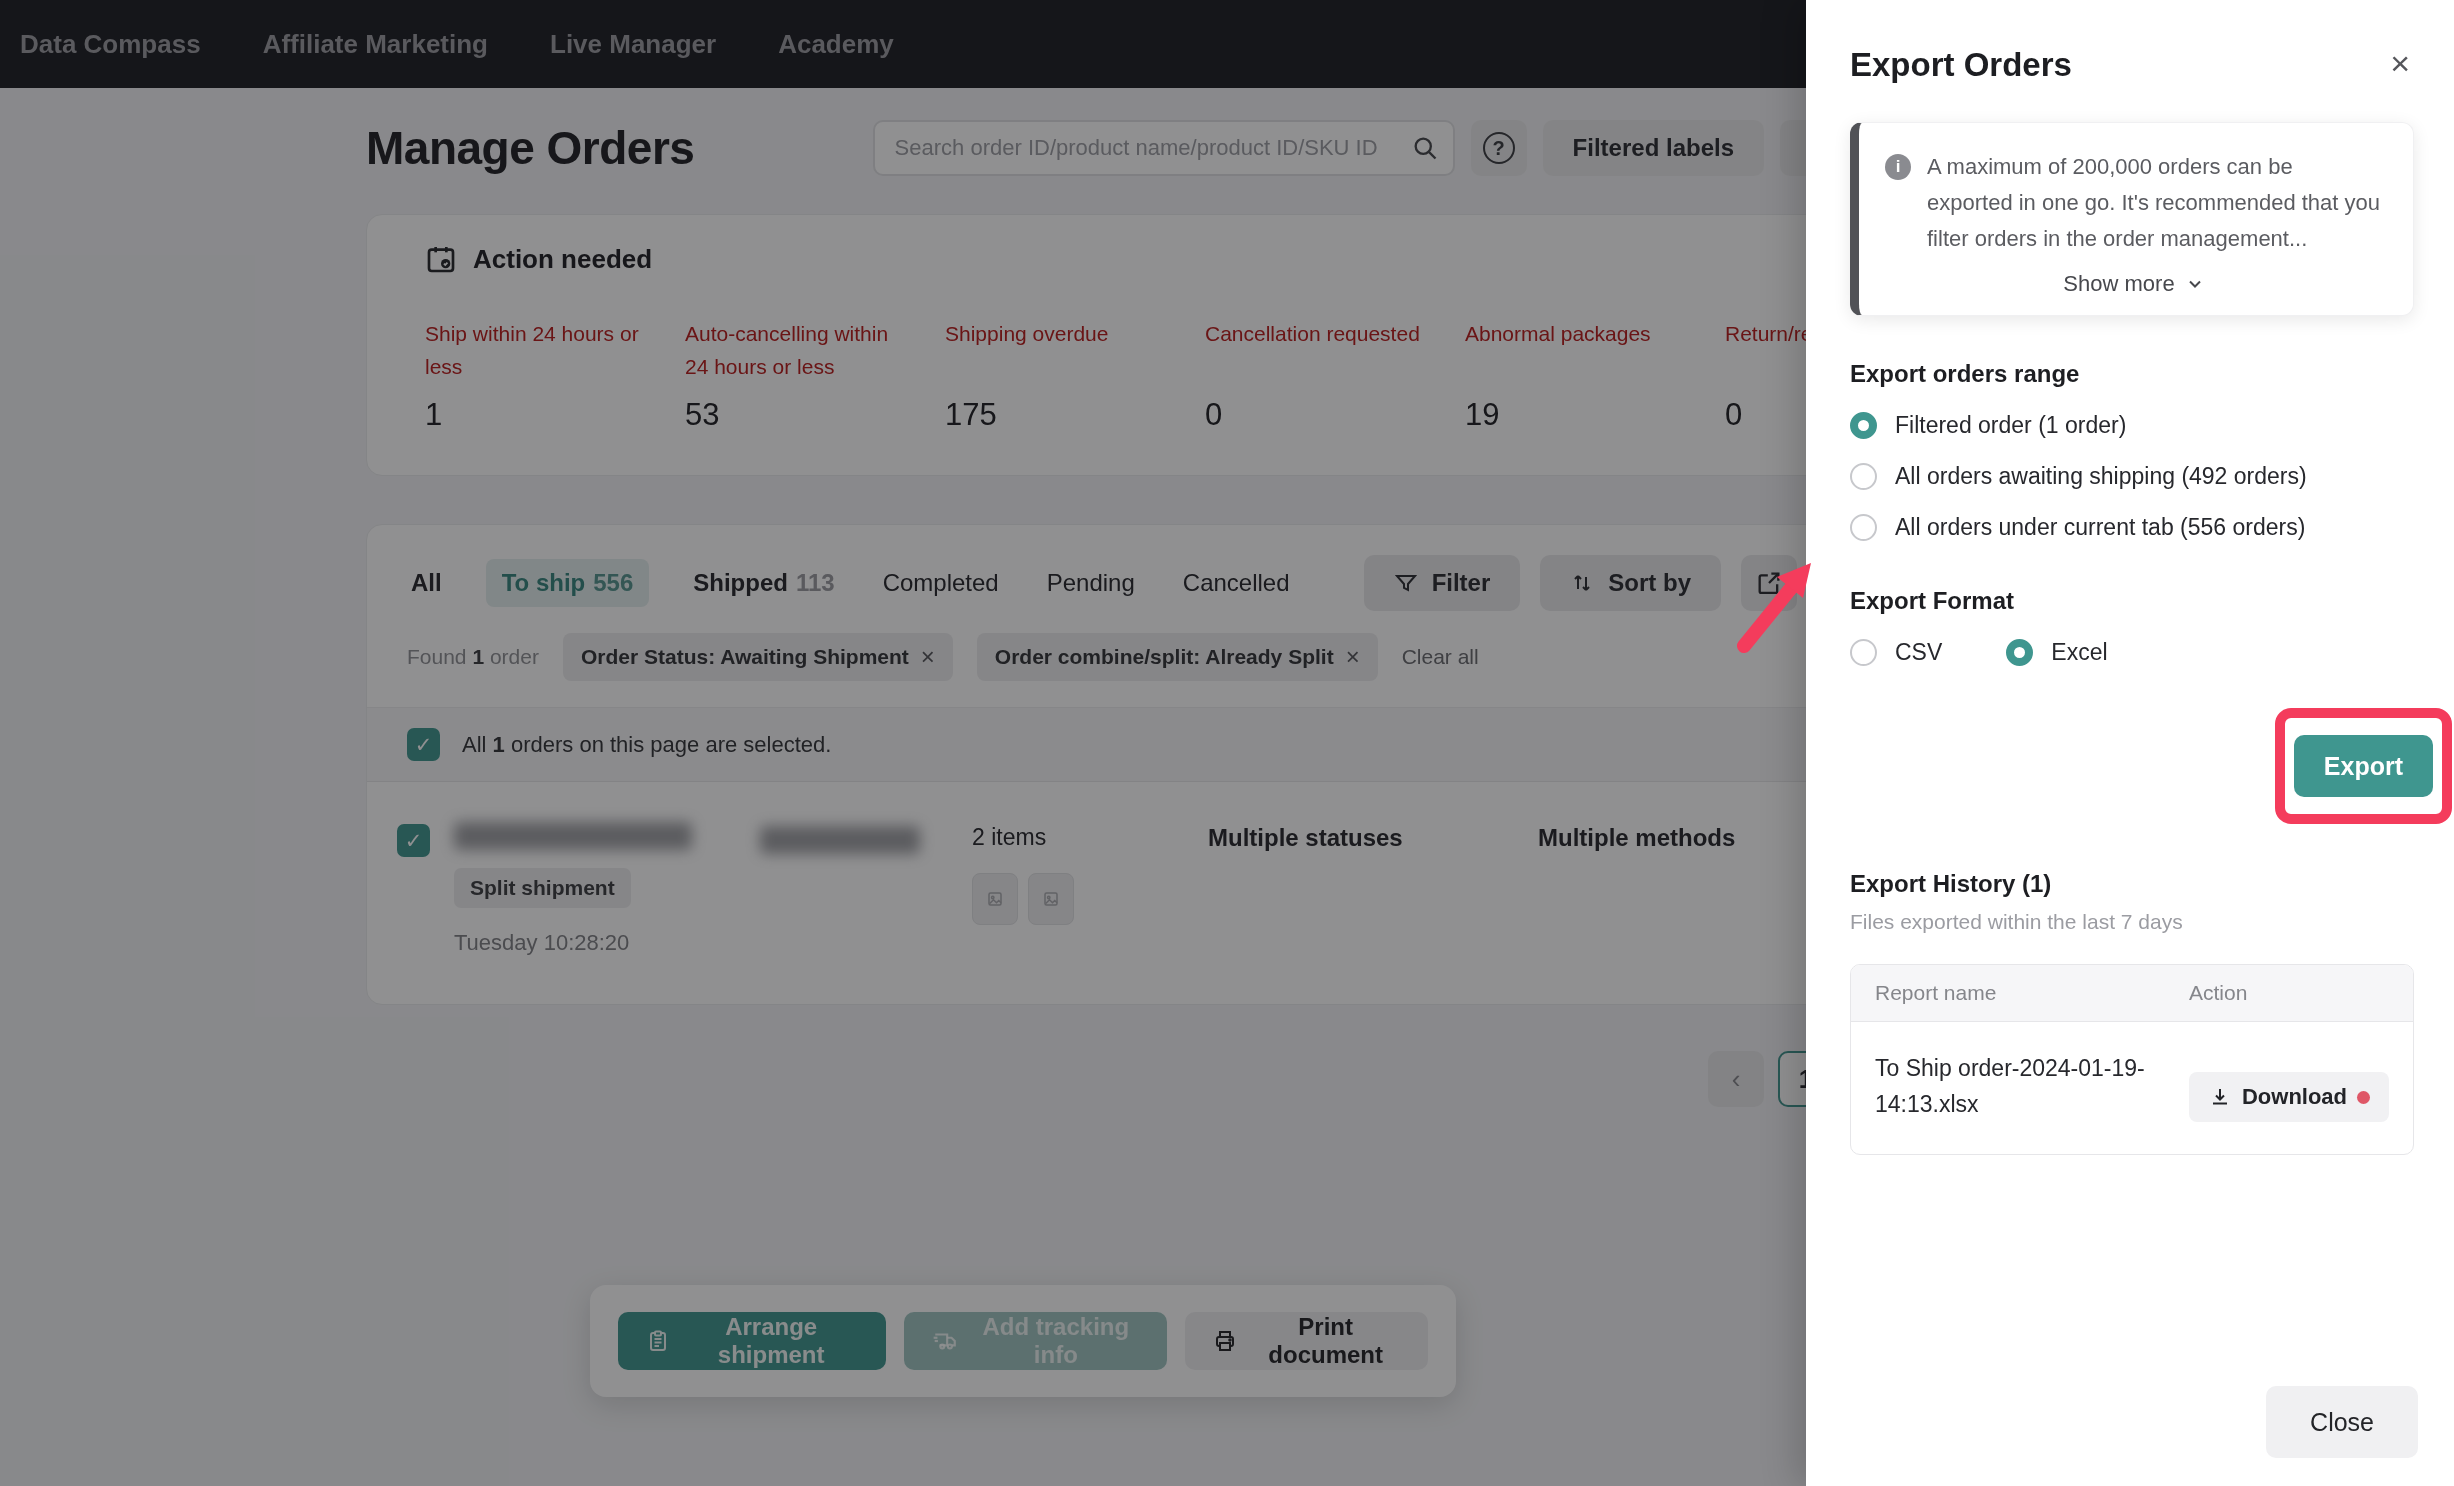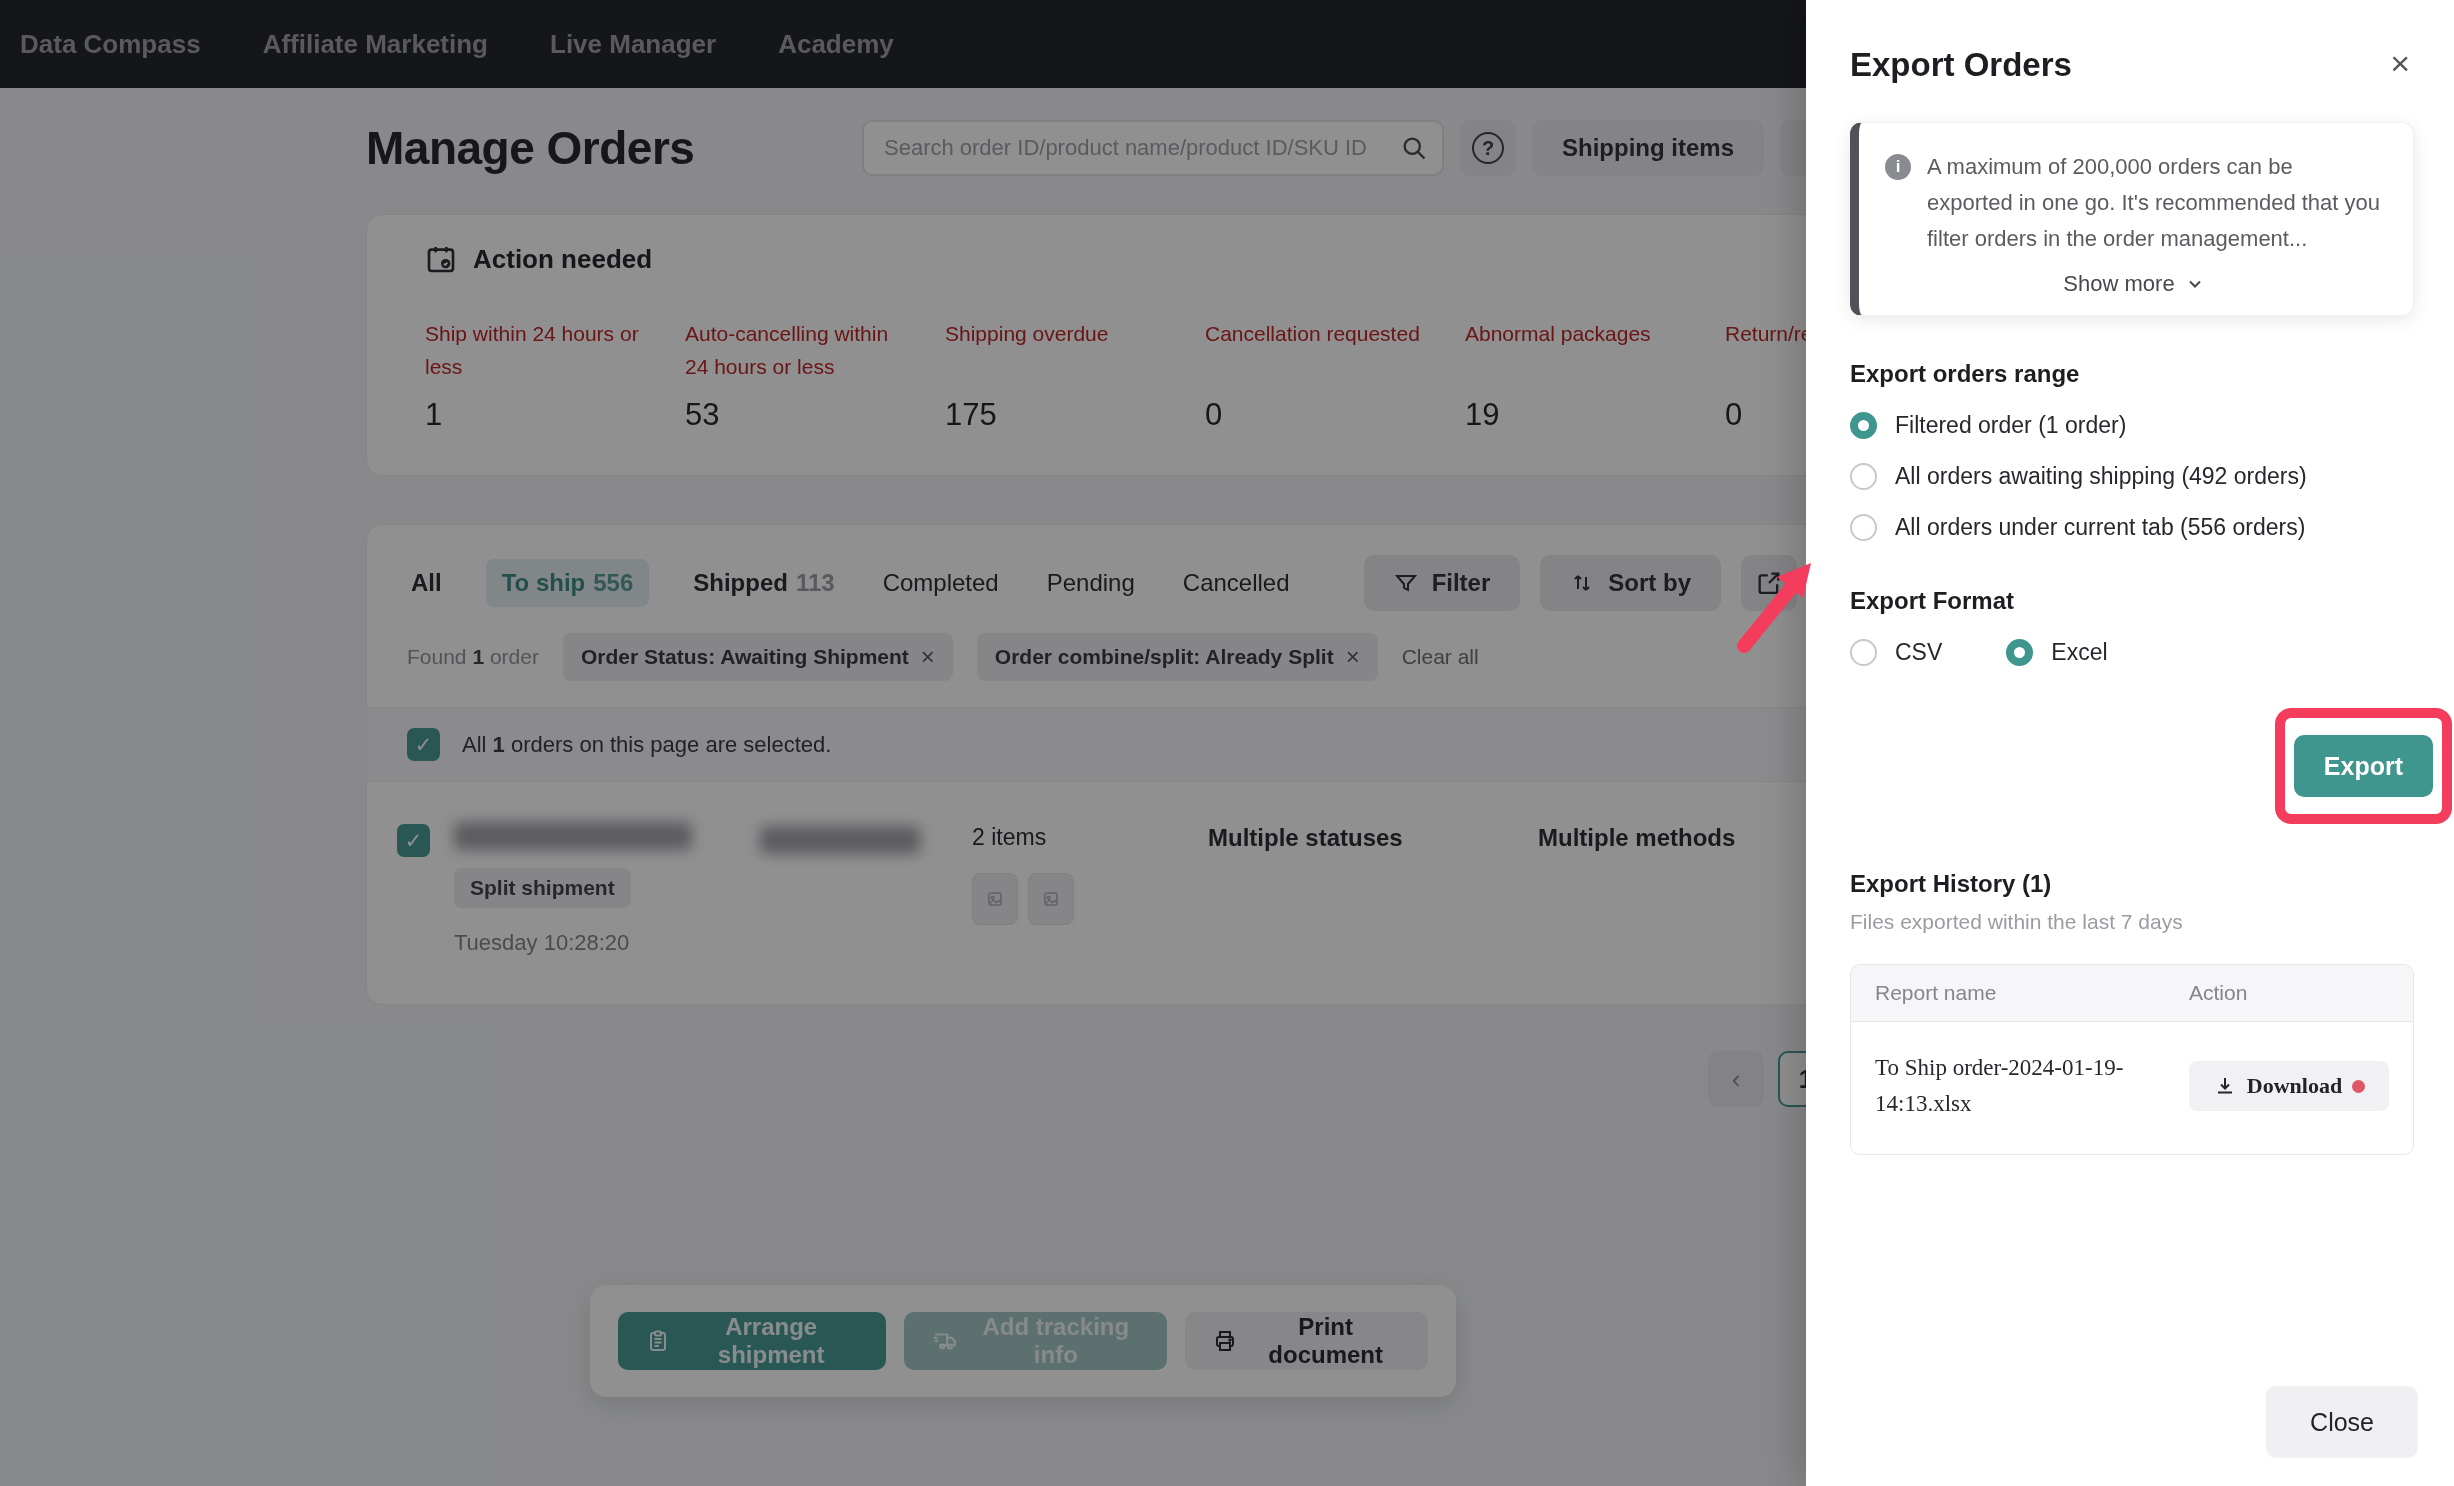--- a/index.html
+++ b/index.html
@@ -127,21 +127,21 @@
   .export-row { display:flex; justify-content:flex-end; margin-top:42px; margin-right:-38px; }
   .export-annotation { border:10px solid #f43c5c; border-radius:16px; padding:17px 9px; }
   .export-btn { background:#3f968f; color:#fff; border:none; border-radius:10px; padding:0 30px; height:62px;
                 font-size:25px; font-weight:700; cursor:pointer; font-family:"Liberation Sans",sans-serif; }
   .history-heading { margin-top:46px; }
   .history-sub { margin-top:12px; font-size:21px; color:#9b9ca2; }
   .history-table { margin-top:30px; border:1px solid #e6e6e9; border-radius:10px; overflow:hidden; }
   .history-head { display:flex; background:#f6f6f8; border-bottom:1px solid #e6e6e9; padding:16px 24px; }
   .col-report { flex:1; font-size:21px; color:#85868b; }
   .col-action { width:200px; font-size:21px; color:#85868b; }
-  .history-row { display:flex; align-items:center; padding:28px 24px 32px;font-family:Liberation Serif, serif; }
+  .history-row { display:flex; align-items:flex-end; padding:28px 24px 32px; }
   .report-name { flex:1; font-size:23px; color:#27282d; line-height:36px; padding-right:24px; }
   .download-btn { width:200px; }
   .download-inner { background:#f1f1f3; border-radius:8px; height:50px; display:flex; align-items:center;
                     justify-content:center; gap:10px; font-size:22px; font-weight:700; color:#232428; cursor:pointer; }
   .red-dot { width:13px; height:13px; border-radius:50%; background:#df5767; }
   .panel-close-btn { position:absolute; right:36px; bottom:28px; background:#f0f0f2; border:none; border-radius:10px;
                      height:72px; padding:0 44px; font-size:25px; color:#232428; cursor:pointer; font-weight:400;
                      font-family:"Liberation Sans",sans-serif; }
 
   
@@ -173,21 +173,21 @@
           <span class="search-glyph">
             <svg width="28" height="28" viewBox="0 0 24 24" fill="none" stroke="#45464b" stroke-width="2">
                 <circle cx="10.5" cy="10.5" r="6.5"></circle>
                 <line x1="15.5" y1="15.5" x2="21" y2="21"></line>
               </svg>
           </span>
         </div>
         <div class="sq-btn">
           <span class="help-circle">?</span>
         </div>
-        <button class="gray-btn">Shipping items</button>
+        <button class="gray-btn">Filtered labels</button>
         <button class="gray-btn cut-btn"></button>
       </div>
     </div>
 
     <section class="card action-card">
       <div class="action-title-row">
         <span>
           <svg width="32" height="32" viewBox="0 0 24 24" fill="none" stroke="#26272c" stroke-width="2">
               <rect x="3" y="5" width="18" height="16" rx="2"></rect>
               <line x1="8" y1="3" x2="8" y2="7"></line>

